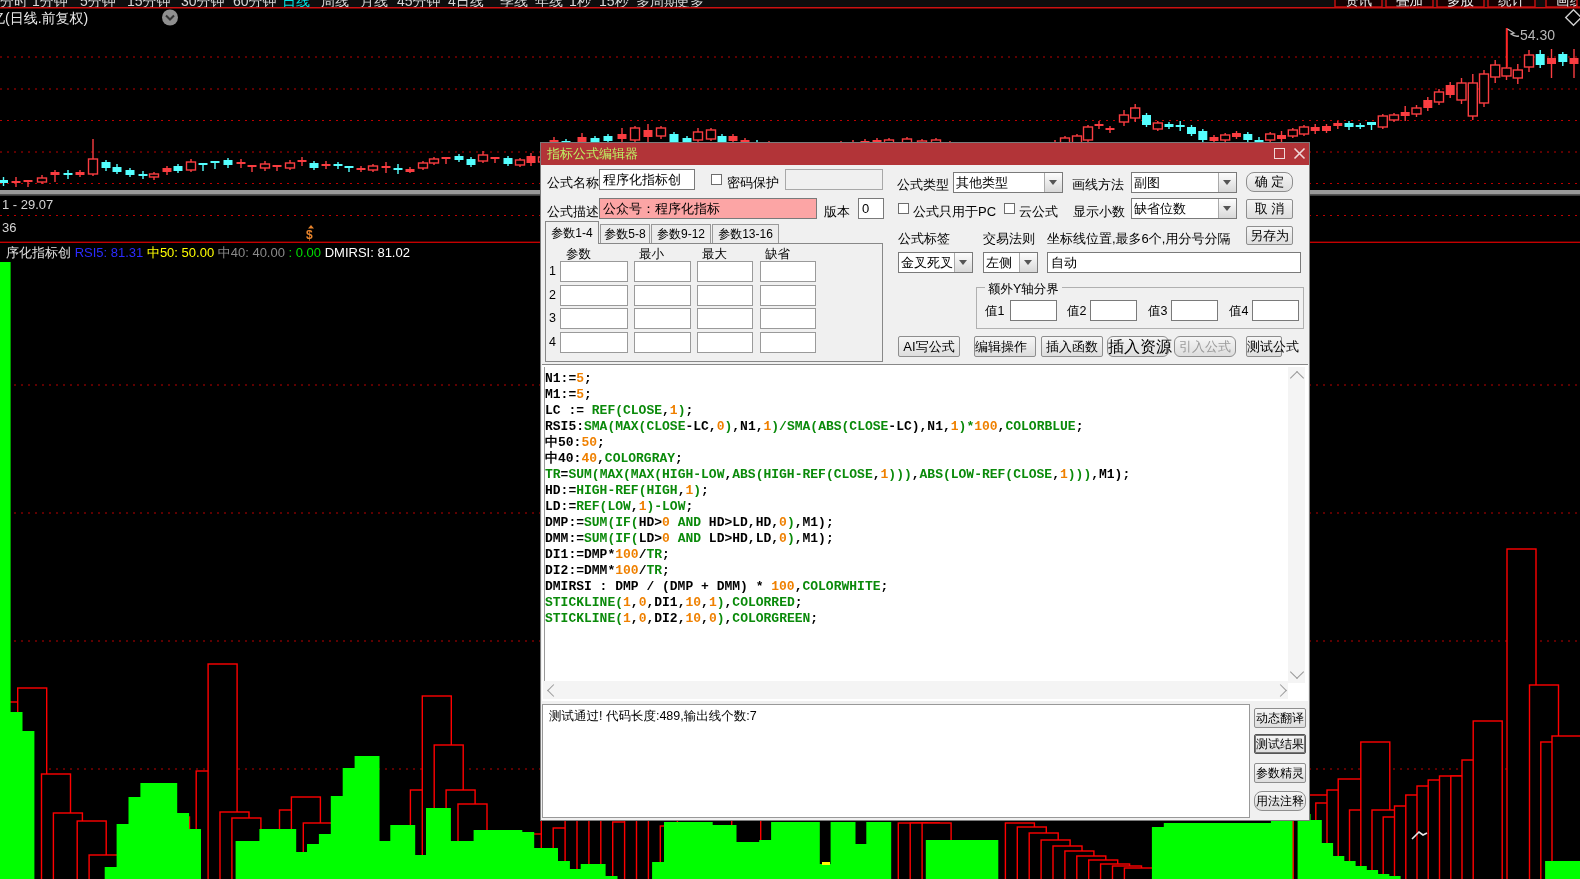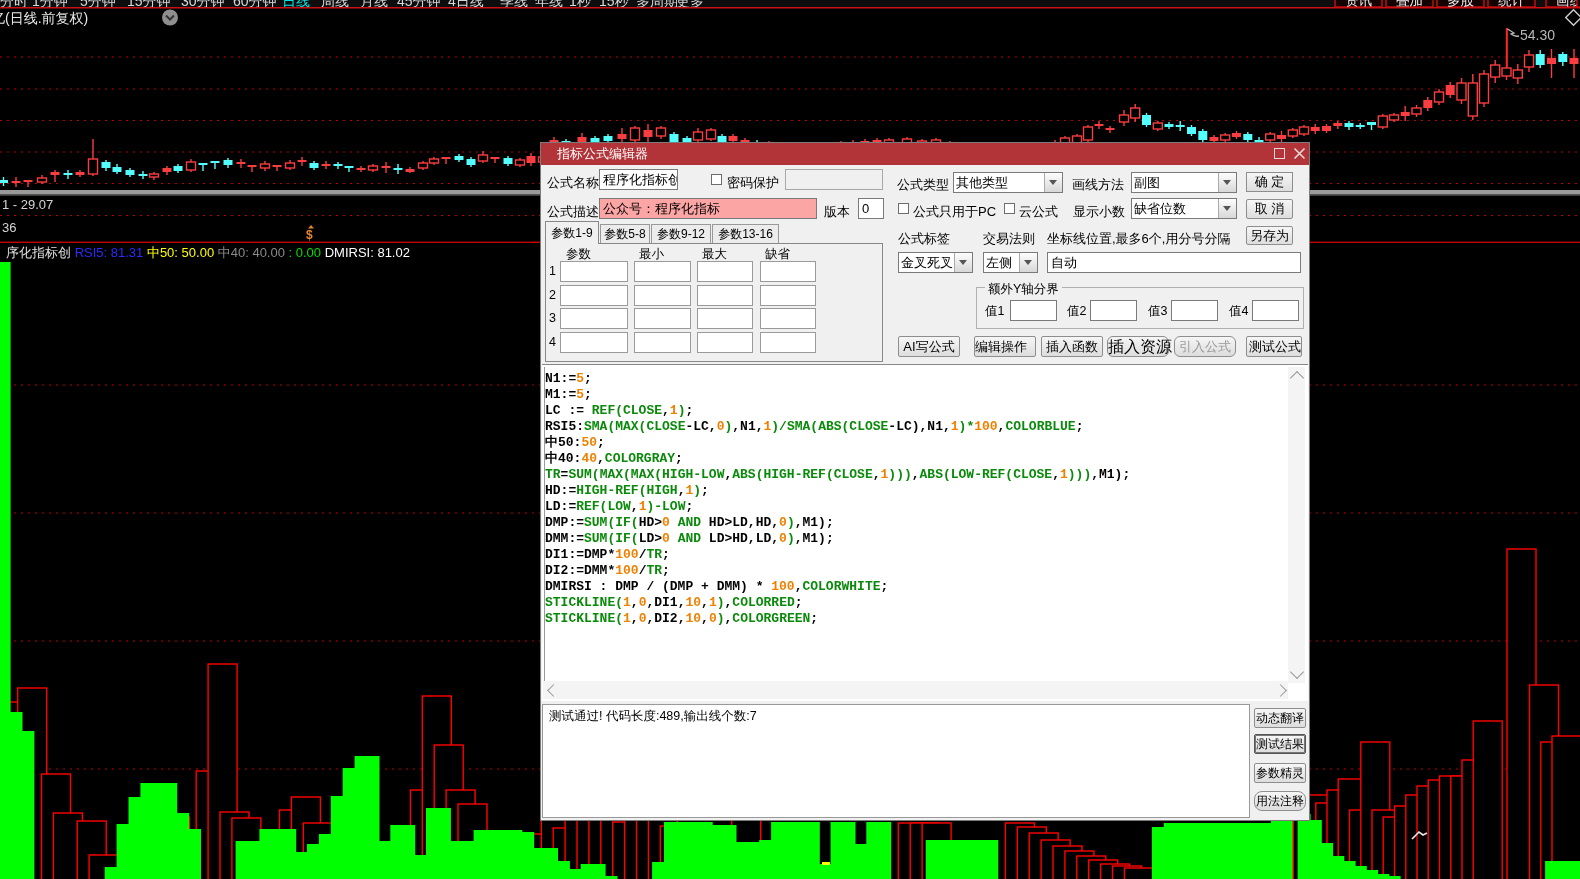--- a/index.html
+++ b/index.html
@@ -484,35 +484,35 @@
       <text x="306" y="239" font-family="Liberation Sans" font-size="12" font-weight="bold" fill="#e8842c">$</text>
       <path d="M 308 228.5 L 311 225 L 314 228.5" fill="#e8842c"></path>
       <text x="6" y="257" font-family="Liberation Sans" font-size="13"><tspan fill="#e0e0e0">序化指标创 </tspan><tspan fill="#2b2bff">RSI5: 81.31</tspan><tspan fill="#ffff00">  中50: 50.00</tspan><tspan fill="#8a8a8a">  中40: 40.00</tspan><tspan fill="#00dd00">  : 0.00</tspan><tspan fill="#ffffff">  DMIRSI: 81.02</tspan></text>
       <line x1="1507" y1="28" x2="1507" y2="67" stroke="#ff2222" stroke-width="1.6"></line>
       <path d="M 1507.5 29 L 1514 33 L 1511 34 Q 1515 37 1519 36" stroke="#bbb" stroke-width="1.3" fill="none"></path>
       <text x="1520" y="40" font-family="Liberation Sans" font-size="14" fill="#b8b8b8">54.30</text>
       <path d="M 1412 839 L 1419 832 L 1423 835 L 1427 833" stroke="#e8e8e8" stroke-width="1.6" fill="none"></path>
       <rect x="1568" y="12" width="11" height="11" fill="none" stroke="#cfcfcf" stroke-width="1.4" transform="rotate(45 1573.5 17.5)"></rect>
     </svg>
 <div style="position:absolute;left:540px;top:142px;width:770px;height:679px;background:#f0f0f0;border:1px solid #7b7b7b;box-sizing:border-box;font-family:'Liberation Sans',sans-serif">
-      <div style="position:absolute;left:0;top:0;width:100%;height:22px;background:#b23438;color:#ffffff;font-size:13px;line-height:22px;padding-left:16px;box-sizing:border-box">指标公式编辑器</div>
+      <div style="position:absolute;left:0;top:0;width:100%;height:22px;background:#b23438;color:#bef264;font-size:13px;line-height:22px;padding-left:6px;box-sizing:border-box">指标公式编辑器</div>
       <div style="position:absolute;left:733px;top:5px;width:11px;height:11px;border:1.5px solid #f0d8d8;box-sizing:border-box"></div>
       <svg style="position:absolute;left:752px;top:4px" width="13" height="13">
         <path d="M 1.5 1.5 L 11.5 11.5 M 11.5 1.5 L 1.5 11.5" stroke="#f0d8d8" stroke-width="1.6"></path>
       </svg>
       <div style="position:absolute;left:6px;top:31px;font-size:13px;color:#000;white-space:nowrap">公式名称</div>
-      <div style="position:absolute;left:58px;top:26px;width:79px;height:21px;background:#fff;border:1px solid #7a7a7a;box-sizing:border-box;font-size:13px;line-height:19px;padding-left:3px;color:#000;overflow:hidden;white-space:nowrap">程序化指标创</div>
+      <div style="position:absolute;left:58px;top:26px;width:96px;height:21px;background:#fff;border:1px solid #7a7a7a;box-sizing:border-box;font-size:13px;line-height:19px;padding-left:3px;color:#000;overflow:hidden;white-space:nowrap">程序化指标创</div>
       <div style="position:absolute;left:170px;top:31px;width:11px;height:11px;background:#fff;border:1px solid #6d6d6d;box-sizing:border-box"></div>
       <div style="position:absolute;left:186px;top:31px;font-size:13px;color:#000;white-space:nowrap">密码保护</div>
       <div style="position:absolute;left:244px;top:26px;width:98px;height:21px;background:#f0f0f0;border:1px solid #a8a8a8;box-sizing:border-box;font-size:13px;line-height:19px;padding-left:3px;color:#000;overflow:hidden;white-space:nowrap"></div>
       <div style="position:absolute;left:6px;top:60px;font-size:13px;color:#000;white-space:nowrap">公式描述</div>
       <div style="position:absolute;left:58px;top:55px;width:218px;height:21px;background:#fca5a5;border:1px solid #7a7a7a;box-sizing:border-box;font-size:13px;line-height:19px;padding-left:3px;color:#000;overflow:hidden;white-space:nowrap">公众号：程序化指标</div>
       <div style="position:absolute;left:283px;top:60px;font-size:13px;color:#000;white-space:nowrap">版本</div>
       <div style="position:absolute;left:317px;top:55px;width:26px;height:21px;background:#fff;border:1px solid #7a7a7a;box-sizing:border-box;font-size:13px;line-height:19px;padding-left:3px;color:#000;overflow:hidden;white-space:nowrap">0</div>
-      <div style="position:absolute;left:4px;top:78px;width:54px;height:23px;background:#f0f0f0;border:1px solid #888;border-bottom:none;box-sizing:border-box;text-align:center;font-size:12px;line-height:22px;z-index:3">参数1-9</div>
+      <div style="position:absolute;left:4px;top:78px;width:54px;height:23px;background:#f0f0f0;border:1px solid #888;border-bottom:none;box-sizing:border-box;text-align:center;font-size:12px;line-height:22px;z-index:3">参数1-4</div>
       <div style="position:absolute;left:59px;top:81px;width:50px;height:20px;background:#ececec;border:1px solid #999;box-sizing:border-box;text-align:center;font-size:12px;line-height:18px">参数5-8</div>
       <div style="position:absolute;left:110px;top:81px;width:60px;height:20px;background:#ececec;border:1px solid #999;box-sizing:border-box;text-align:center;font-size:12px;line-height:18px">参数9-12</div>
       <div style="position:absolute;left:171px;top:81px;width:67px;height:20px;background:#ececec;border:1px solid #999;box-sizing:border-box;text-align:center;font-size:12px;line-height:18px">参数13-16</div>
       <div style="position:absolute;left:4px;top:100px;width:338px;height:119px;background:#f0f0f0;border:1px solid #888;box-sizing:border-box"></div>
       <div style="position:absolute;left:25px;top:103px;font-size:12.5px;color:#000;white-space:nowrap">参数</div>
       <div style="position:absolute;left:98px;top:103px;font-size:12.5px;color:#000;white-space:nowrap">最小</div>
       <div style="position:absolute;left:161px;top:103px;font-size:12.5px;color:#000;white-space:nowrap">最大</div>
       <div style="position:absolute;left:224px;top:103px;font-size:12.5px;color:#000;white-space:nowrap">缺省</div>
       <div style="position:absolute;left:8px;top:121.0px;font-size:12.5px;color:#000;white-space:nowrap">1</div>
       <div style="position:absolute;left:19px;top:118.0px;width:68px;height:21px;background:#fff;border:1px solid #9a9a9a;box-sizing:border-box;font-size:13px;line-height:19px;padding-left:3px;color:#000;overflow:hidden;white-space:nowrap"></div>
@@ -541,21 +541,21 @@
           <div style="position:absolute;left:4px;top:7px;width:0;height:0;border-left:4px solid transparent;border-right:4px solid transparent;border-top:5px solid #555"></div>
         </div>
       </div>
       <div style="position:absolute;left:531px;top:33px;font-size:13px;color:#000;white-space:nowrap">画线方法</div>
       <div style="position:absolute;left:590px;top:29px;width:106px;height:21px;box-sizing:border-box;border:1px solid #7a7a7a;background:#fff">
         <div style="position:absolute;left:2px;top:0;font-size:13px;line-height:19px;white-space:nowrap">副图</div>
         <div style="position:absolute;right:0;top:0;width:17px;height:19px;background:linear-gradient(#fdfdfd,#d8d8d8);border-left:1px solid #aaa">
           <div style="position:absolute;left:4px;top:7px;width:0;height:0;border-left:4px solid transparent;border-right:4px solid transparent;border-top:5px solid #555"></div>
         </div>
       </div>
-      <div style="position:absolute;left:705px;top:29px;width:47px;height:20px;box-sizing:border-box;border:1px solid #8e8e8e;border-radius:0;background:linear-gradient(#f6f6f6,#dddddd);text-align:center;font-size:13px;line-height:18px;color:#000;white-space:nowrap">确  定</div>
+      <div style="position:absolute;left:705px;top:29px;width:47px;height:20px;box-sizing:border-box;border:1px solid #8e8e8e;border-radius:8px;background:linear-gradient(#f6f6f6,#dddddd);text-align:center;font-size:13px;line-height:18px;color:#000;white-space:nowrap">确  定</div>
       <div style="position:absolute;left:357px;top:60px;width:11px;height:11px;background:#fff;border:1px solid #6d6d6d;box-sizing:border-box"></div>
       <div style="position:absolute;left:372px;top:60px;font-size:13px;color:#000;white-space:nowrap">公式只用于PC</div>
       <div style="position:absolute;left:463px;top:60px;width:11px;height:11px;background:#fff;border:1px solid #6d6d6d;box-sizing:border-box"></div>
       <div style="position:absolute;left:478px;top:60px;font-size:13px;color:#000;white-space:nowrap">云公式</div>
       <div style="position:absolute;left:532px;top:60px;font-size:13px;color:#000;white-space:nowrap">显示小数</div>
       <div style="position:absolute;left:590px;top:55px;width:106px;height:21px;box-sizing:border-box;border:1px solid #7a7a7a;background:#fff">
         <div style="position:absolute;left:2px;top:0;font-size:13px;line-height:19px;white-space:nowrap">缺省位数</div>
         <div style="position:absolute;right:0;top:0;width:17px;height:19px;background:linear-gradient(#fdfdfd,#d8d8d8);border-left:1px solid #aaa">
           <div style="position:absolute;left:4px;top:7px;width:0;height:0;border-left:4px solid transparent;border-right:4px solid transparent;border-top:5px solid #555"></div>
         </div>
@@ -586,21 +586,21 @@
       <div style="position:absolute;left:549px;top:157px;width:47px;height:21px;background:#fff;border:1px solid #7a7a7a;box-sizing:border-box;font-size:13px;line-height:19px;padding-left:3px;color:#000;overflow:hidden;white-space:nowrap"></div>
       <div style="position:absolute;left:607px;top:160px;font-size:12.5px;color:#000;white-space:nowrap">值3</div>
       <div style="position:absolute;left:630px;top:157px;width:47px;height:21px;background:#fff;border:1px solid #7a7a7a;box-sizing:border-box;font-size:13px;line-height:19px;padding-left:3px;color:#000;overflow:hidden;white-space:nowrap"></div>
       <div style="position:absolute;left:688px;top:160px;font-size:12.5px;color:#000;white-space:nowrap">值4</div>
       <div style="position:absolute;left:711px;top:157px;width:47px;height:21px;background:#fff;border:1px solid #7a7a7a;box-sizing:border-box;font-size:13px;line-height:19px;padding-left:3px;color:#000;overflow:hidden;white-space:nowrap"></div>
       <div style="position:absolute;left:357px;top:193px;width:62px;height:21px;box-sizing:border-box;border:1px solid #8e8e8e;border-radius:2px;background:linear-gradient(#f6f6f6,#dddddd);text-align:center;font-size:13px;line-height:19px;color:#000;white-space:nowrap">AI写公式</div>
       <div style="position:absolute;left:433px;top:193px;width:62px;height:21px;box-sizing:border-box;border:1px solid #8e8e8e;border-radius:2px;background:linear-gradient(#f6f6f6,#dddddd);font-size:13px;line-height:19px;color:#000;white-space:nowrap">编辑操作</div>
       <div style="position:absolute;left:500px;top:193px;width:62px;height:21px;box-sizing:border-box;border:1px solid #8e8e8e;border-radius:2px;background:linear-gradient(#f6f6f6,#dddddd);text-align:center;font-size:13px;line-height:19px;color:#000;white-space:nowrap">插入函数</div>
       <div style="position:absolute;left:566px;top:193px;width:62px;height:21px;box-sizing:border-box;border:1px solid #8e8e8e;border-radius:6px;background:linear-gradient(#f6f6f6,#dddddd);text-align:center;font-size:16px;line-height:19px;color:#000;white-space:nowrap">插入资源</div>
       <div style="position:absolute;left:633px;top:193px;width:62px;height:21px;box-sizing:border-box;border:1px solid #8e8e8e;border-radius:6px;background:linear-gradient(#f6f6f6,#dddddd);text-align:center;font-size:13px;line-height:19px;color:#9a9a9a;white-space:nowrap">引入公式</div>
-      <div style="position:absolute;left:705px;top:193px;width:56px;height:21px;box-sizing:border-box;border:1px solid #8e8e8e;border-radius:2px;background:linear-gradient(#f6f6f6,#dddddd);text-align:right;font-size:13px;line-height:19px;color:#000;white-space:nowrap">测试公式</div>
+      <div style="position:absolute;left:705px;top:193px;width:36px;height:21px;box-sizing:border-box;border:1px solid #8e8e8e;border-radius:2px;background:linear-gradient(#f6f6f6,#dddddd);text-align:right;font-size:13px;line-height:19px;color:#000;white-space:nowrap">测试公式</div>
       <div style="position:absolute;left:1px;top:221px;width:766px;height:337px;background:#fff;border-top:1px solid #888;box-sizing:border-box"></div>
       <div style="position:absolute;left:3px;top:224px;width:1px;height:316px;background:#9a9a9a"></div>
       <div style="position:absolute;left:747px;top:224px;width:17px;height:316px;background:#f4f4f4"></div>
       <div style="position:absolute;left:751px;top:230px;width:9px;height:9px;border-left:1.5px solid #999;border-top:1.5px solid #999;transform:rotate(45deg)"></div>
       <div style="position:absolute;left:751px;top:524px;width:9px;height:9px;border-right:1.5px solid #999;border-bottom:1.5px solid #999;transform:rotate(45deg)"></div>
       <div style="position:absolute;left:2px;top:538px;width:745px;height:18px;background:#f4f4f4"></div>
       <div style="position:absolute;left:8px;top:543px;width:8px;height:8px;border-left:1.5px solid #999;border-bottom:1.5px solid #999;transform:rotate(45deg)"></div>
       <div style="position:absolute;left:735px;top:543px;width:8px;height:8px;border-right:1.5px solid #999;border-top:1.5px solid #999;transform:rotate(45deg)"></div>
       <div style="position:absolute;left:4px;top:228px;width:740px;font-family:'Liberation Mono',monospace;font-weight:bold;font-size:13px;line-height:16px;letter-spacing:0px;white-space:pre"><div><span style="color:#000">N1:=</span><span style="color:#ef8000">5</span><span style="color:#000">;</span></div><div><span style="color:#000">M1:=</span><span style="color:#ef8000">5</span><span style="color:#000">;</span></div><div><span style="color:#000">LC := </span><span style="color:#0a8a0a">REF(CLOSE</span><span style="color:#000">,</span><span style="color:#ef8000">1</span><span style="color:#0a8a0a">)</span><span style="color:#000">;</span></div><div><span style="color:#000">RSI5:</span><span style="color:#0a8a0a">SMA(MAX(CLOSE</span><span style="color:#000">-LC,</span><span style="color:#ef8000">0</span><span style="color:#0a8a0a">)</span><span style="color:#000">,N1,</span><span style="color:#ef8000">1</span><span style="color:#0a8a0a">)/</span><span style="color:#0a8a0a">SMA(ABS(CLOSE</span><span style="color:#000">-LC)</span><span style="color:#000">,N1,</span><span style="color:#ef8000">1</span><span style="color:#0a8a0a">)*</span><span style="color:#ef8000">100</span><span style="color:#000">,</span><span style="color:#0a8a0a">COLORBLUE</span><span style="color:#000">;</span></div><div><span style="color:#000">中50:</span><span style="color:#ef8000">50</span><span style="color:#000">;</span></div><div><span style="color:#000">中40:</span><span style="color:#ef8000">40</span><span style="color:#000">,</span><span style="color:#0a8a0a">COLORGRAY</span><span style="color:#000">;</span></div><div><span style="color:#0a8a0a">TR</span><span style="color:#000">=</span><span style="color:#0a8a0a">SUM(MAX(MAX(HIGH-LOW</span><span style="color:#000">,</span><span style="color:#0a8a0a">ABS(HIGH-REF(CLOSE</span><span style="color:#000">,</span><span style="color:#ef8000">1</span><span style="color:#0a8a0a">)))</span><span style="color:#000">,</span><span style="color:#0a8a0a">ABS(LOW-REF(CLOSE</span><span style="color:#000">,</span><span style="color:#ef8000">1</span><span style="color:#0a8a0a">)))</span><span style="color:#000">,M1);</span></div><div><span style="color:#000">HD:=</span><span style="color:#0a8a0a">HIGH-REF(HIGH</span><span style="color:#000">,</span><span style="color:#ef8000">1</span><span style="color:#0a8a0a">)</span><span style="color:#000">;</span></div><div><span style="color:#000">LD:=</span><span style="color:#0a8a0a">REF(LOW</span><span style="color:#000">,</span><span style="color:#ef8000">1</span><span style="color:#0a8a0a">)-LOW</span><span style="color:#000">;</span></div><div><span style="color:#000">DMP:=</span><span style="color:#0a8a0a">SUM(IF(</span><span style="color:#000">HD&gt;</span><span style="color:#ef8000">0</span><span style="color:#0a8a0a"> AND </span><span style="color:#000">HD&gt;LD,HD,</span><span style="color:#ef8000">0</span><span style="color:#0a8a0a">)</span><span style="color:#000">,M1);</span></div><div><span style="color:#000">DMM:=</span><span style="color:#0a8a0a">SUM(IF(</span><span style="color:#000">LD&gt;</span><span style="color:#ef8000">0</span><span style="color:#0a8a0a"> AND </span><span style="color:#000">LD&gt;HD,LD,</span><span style="color:#ef8000">0</span><span style="color:#0a8a0a">)</span><span style="color:#000">,M1);</span></div><div><span style="color:#000">DI1:=DMP*</span><span style="color:#ef8000">100</span><span style="color:#000">/</span><span style="color:#0a8a0a">TR</span><span style="color:#000">;</span></div><div><span style="color:#000">DI2:=DMM*</span><span style="color:#ef8000">100</span><span style="color:#000">/</span><span style="color:#0a8a0a">TR</span><span style="color:#000">;</span></div><div><span style="color:#000">DMIRSI : DMP / (DMP + DMM) * </span><span style="color:#ef8000">100</span><span style="color:#000">,</span><span style="color:#0a8a0a">COLORWHITE</span><span style="color:#000">;</span></div><div><span style="color:#0a8a0a">STICKLINE(</span><span style="color:#ef8000">1</span><span style="color:#000">,</span><span style="color:#ef8000">0</span><span style="color:#000">,DI1,</span><span style="color:#ef8000">10</span><span style="color:#000">,</span><span style="color:#ef8000">1</span><span style="color:#0a8a0a">)</span><span style="color:#000">,</span><span style="color:#0a8a0a">COLORRED</span><span style="color:#000">;</span></div><div><span style="color:#0a8a0a">STICKLINE(</span><span style="color:#ef8000">1</span><span style="color:#000">,</span><span style="color:#ef8000">0</span><span style="color:#000">,DI2,</span><span style="color:#ef8000">10</span><span style="color:#000">,</span><span style="color:#ef8000">0</span><span style="color:#0a8a0a">)</span><span style="color:#000">,</span><span style="color:#0a8a0a">COLORGREEN</span><span style="color:#000">;</span></div></div>
       <div style="position:absolute;left:1px;top:561px;width:708px;height:114px;background:#fff;border:1px solid #999;box-sizing:border-box;font-size:12.5px;padding:3px 0 0 6px">测试通过! 代码长度:489,输出线个数:7</div>

